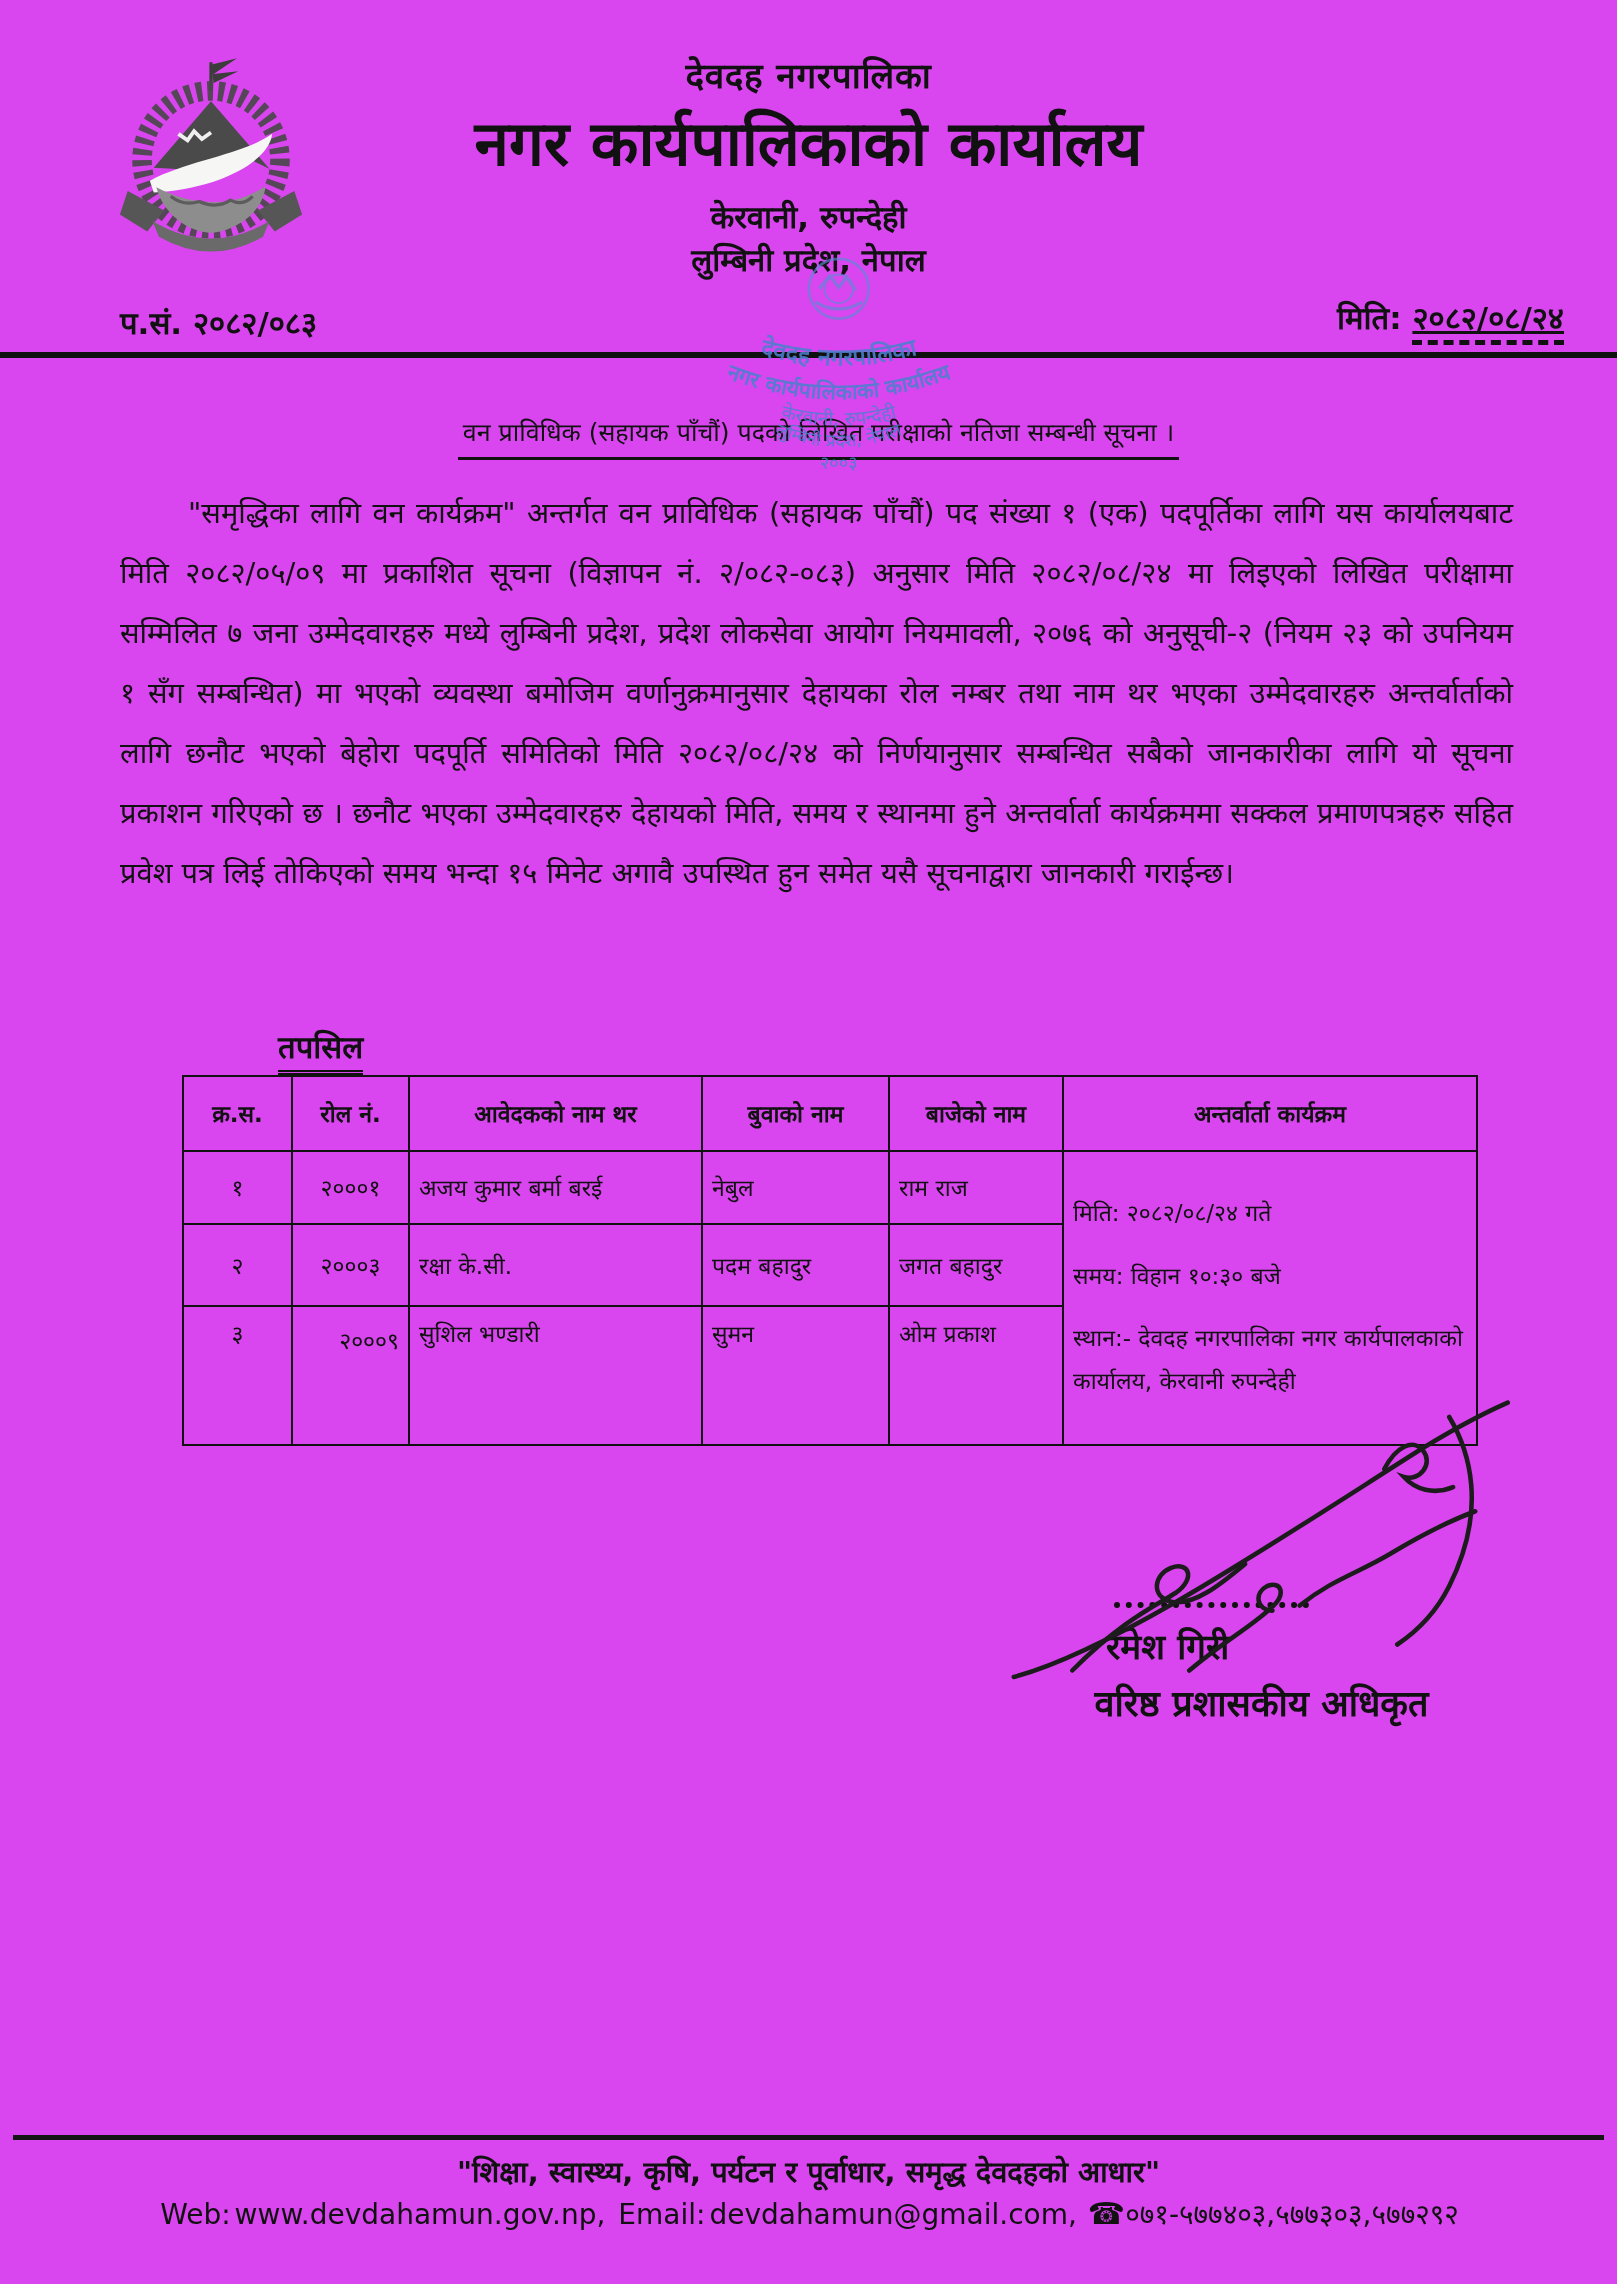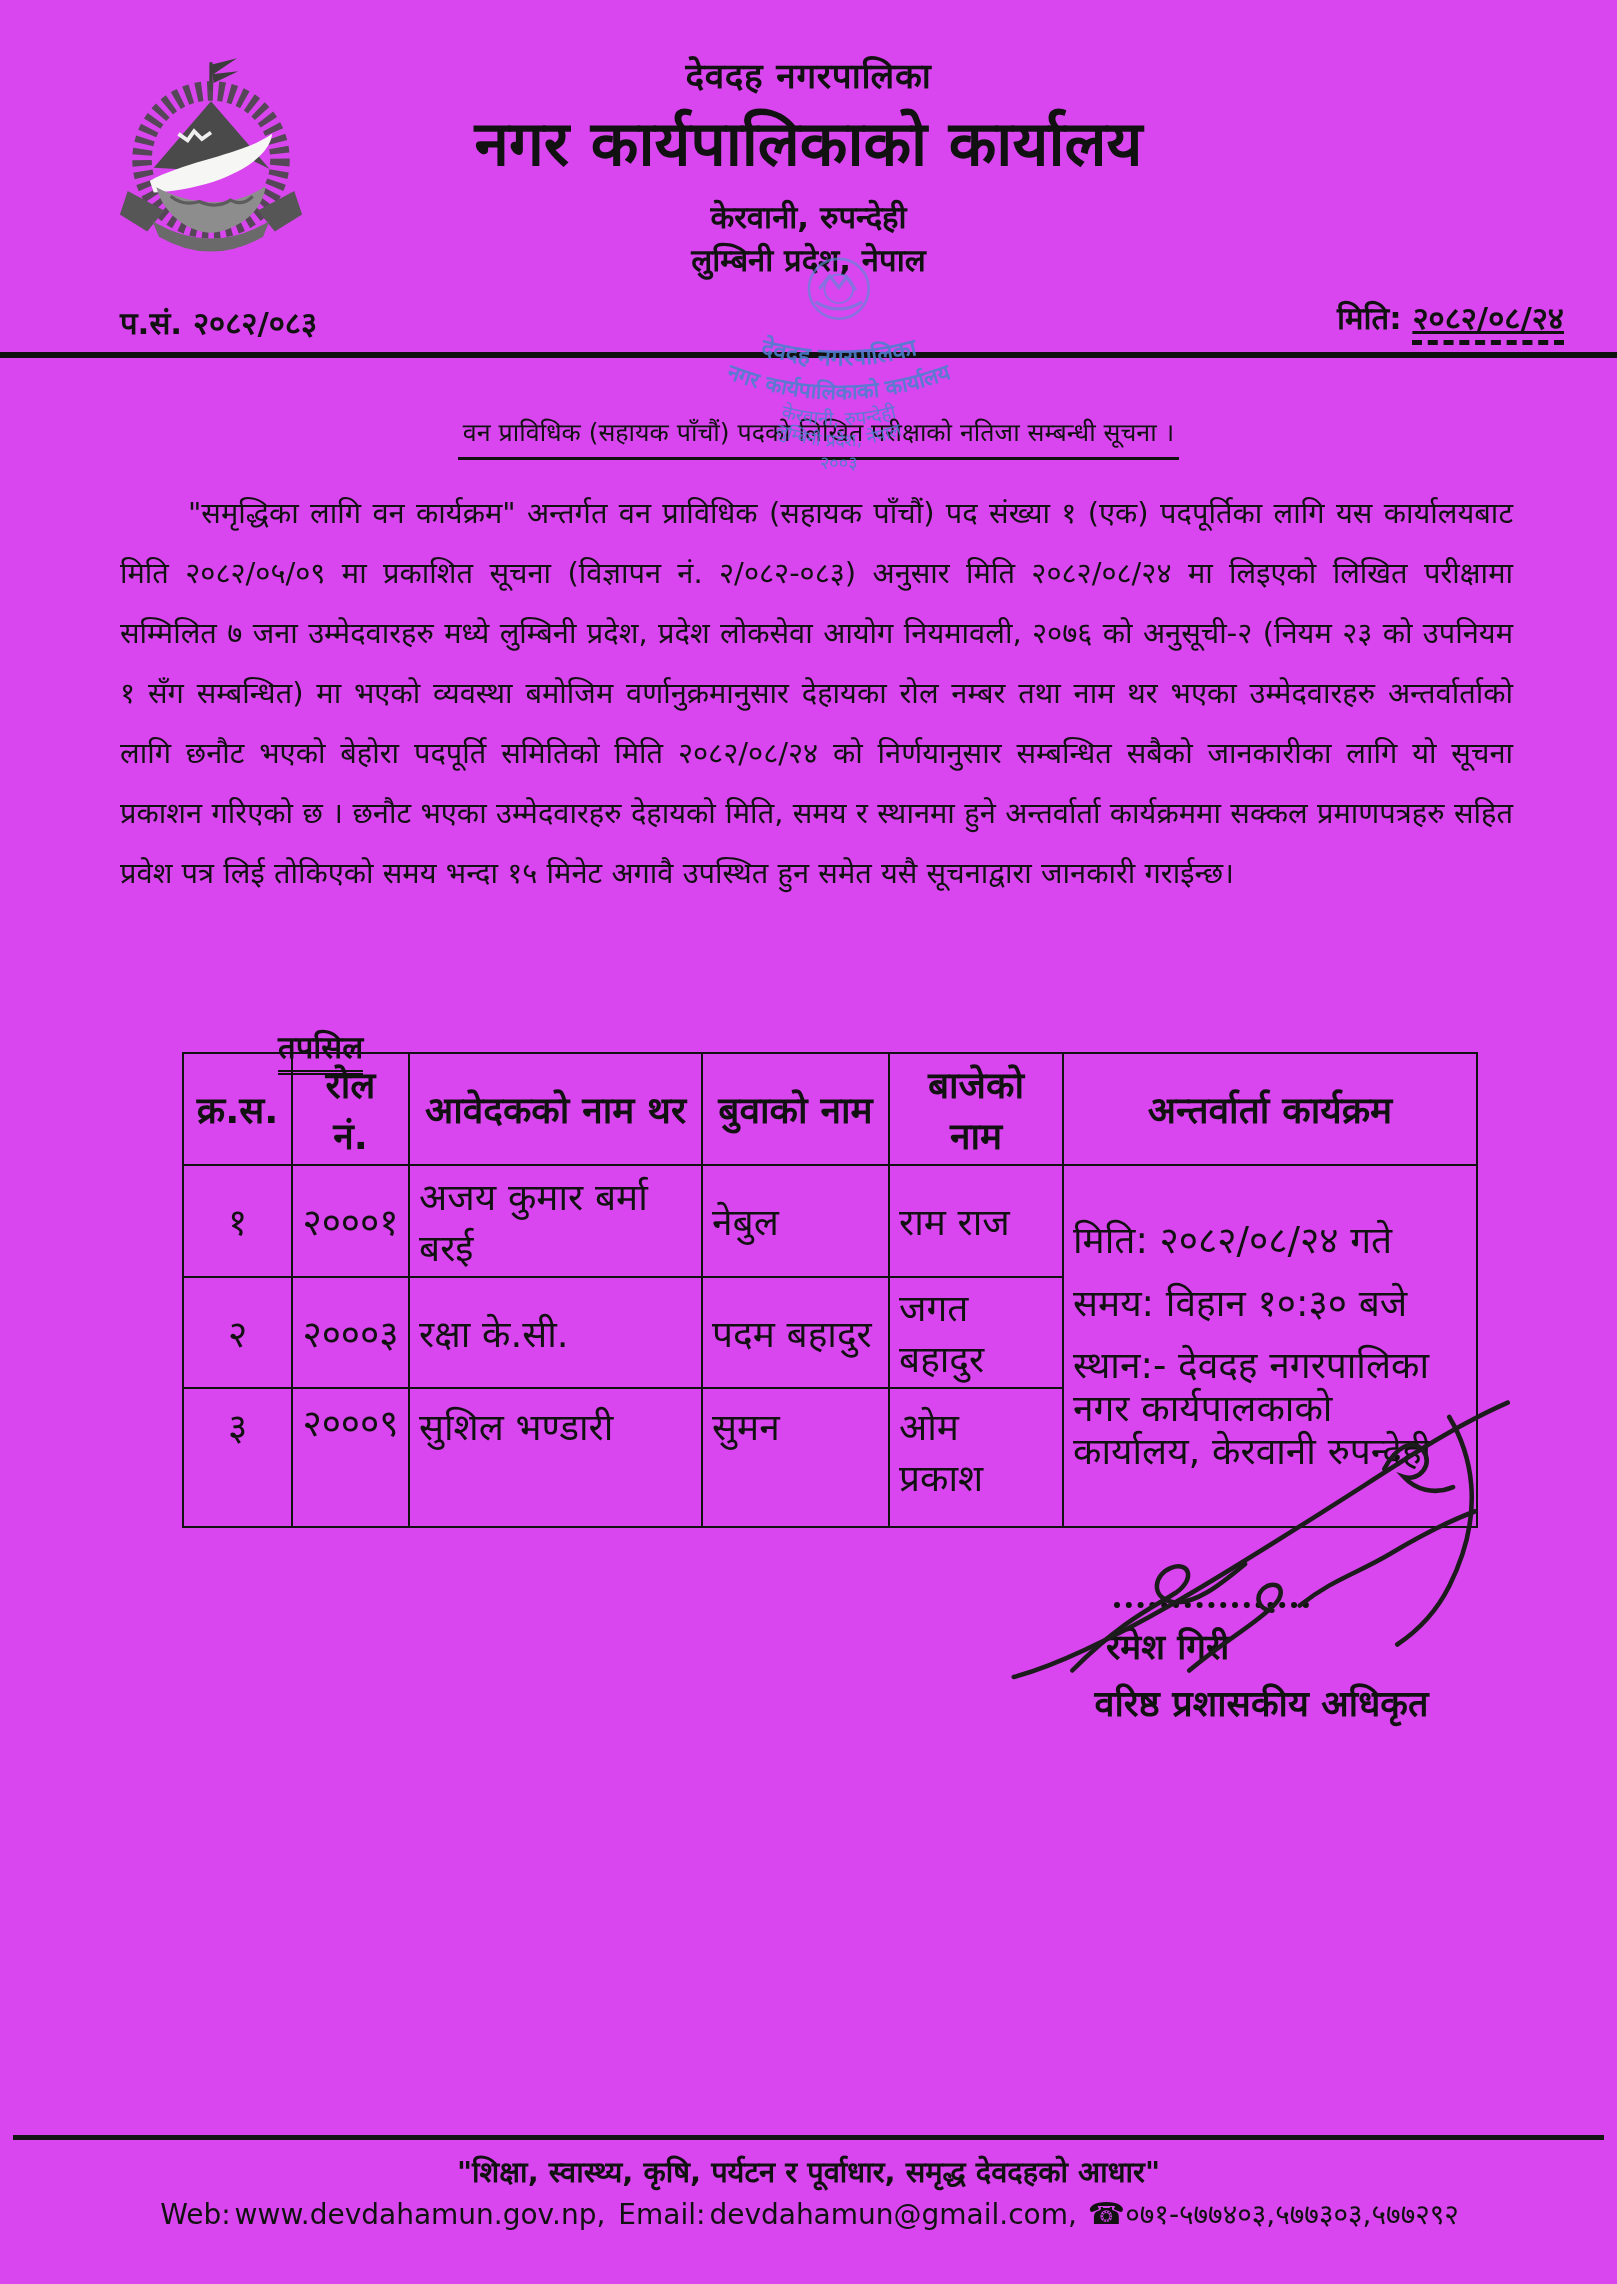--- a/index.html
+++ b/index.html
@@ -28,22 +28,22 @@
   .rule-top{position:absolute;left:0;top:352px;width:1617px;height:5.9px;background:#101010;}
   
   .title-wrap{position:absolute;left:0;top:414px;width:100%;text-align:center;}
   .title{display:inline-block;font-size:25px;font-weight:normal;
          border-bottom:3.9px solid #111;padding:0 5.2px 9px 5.2px;margin-left:20px;}
   .body-text{position:absolute;left:120px;top:483px;width:1393px;
              font-size:29px;line-height:60px;text-align:justify;text-indent:68px;}
   .tapasil{position:absolute;left:278px;top:1025px;font-size:31px;font-weight:bold;
            border-bottom:5.2px double #111;padding-bottom:2.6px;}
   
-  table.result{position:absolute;left:182px;top:1052px;border-collapse:collapse;
-               table-layout:fixed;width:1295px;font-size:37px;}
+  table.result{position:absolute;left:182px;top:1075px;border-collapse:collapse;
+               table-layout:fixed;width:1295px;font-size:23px;}
   table.result th,table.result td{border:2px solid #111;padding:3.9px 9px;vertical-align:middle;}
   table.result th{font-weight:bold;text-align:center;height:65px;}
   td.c{text-align:center;}
   tr.r1{height:73px;}
   tr.r2{height:82px;}
   tr.r3{height:139px;}
   td.sched{vertical-align:top;padding-top:9px;line-height:43px;}
   td.sched .ln{margin-bottom:19.5px;}
   
   .sig-svg{position:absolute;left:994px;top:1391px;width:605px;height:299px;z-index:2;}
@@ -158,21 +158,21 @@
     </tr>
     <tr class="r2">
       <td class="c">२</td>
       <td class="c">२०००३</td>
       <td>रक्षा के.सी.</td>
       <td>पदम बहादुर</td>
       <td>जगत बहादुर</td>
     </tr>
     <tr class="r3">
       <td class="c" style="vertical-align:top;padding-top:10.4px;">३</td>
-      <td class="c" style="vertical-align:top;padding-top:7px;">२०००९</td>
+      <td class="c" style="vertical-align:top;padding-top:17px;text-align:right;">२०००९</td>
       <td style="vertical-align:top;padding-top:10.4px;">सुशिल भण्डारी</td>
       <td style="vertical-align:top;padding-top:10.4px;">सुमन</td>
       <td style="vertical-align:top;padding-top:10.4px;">ओम प्रकाश</td>
     </tr>
   </tbody>
     </table>
 
   <svg class="sig-svg" viewBox="0 0 930 460">
     <g fill="none" stroke="#1c1c1c" stroke-width="7" stroke-linecap="round">
       <path d="M 30 440 C 180 400 420 240 640 100 C 700 62 740 40 790 18"></path>

